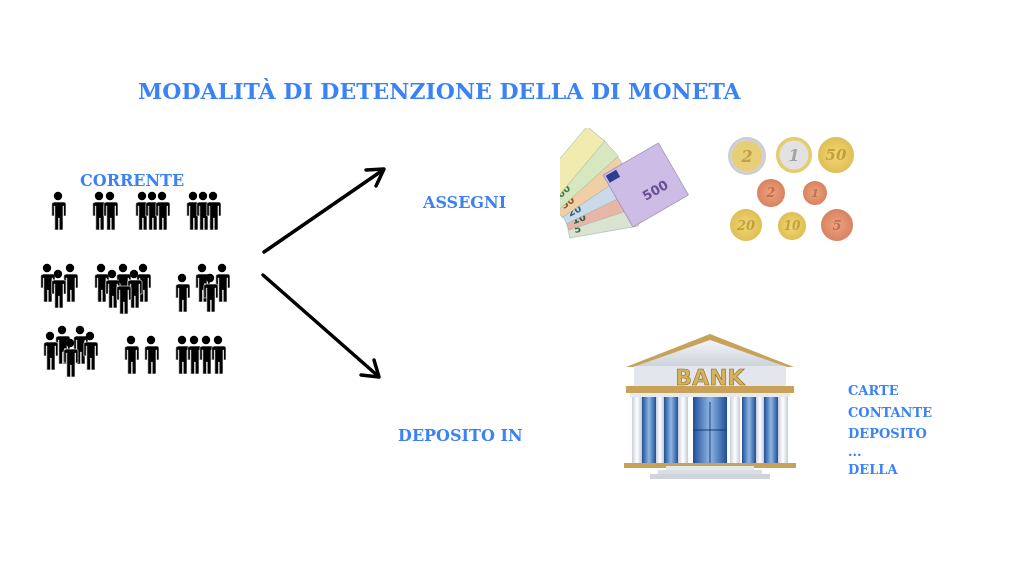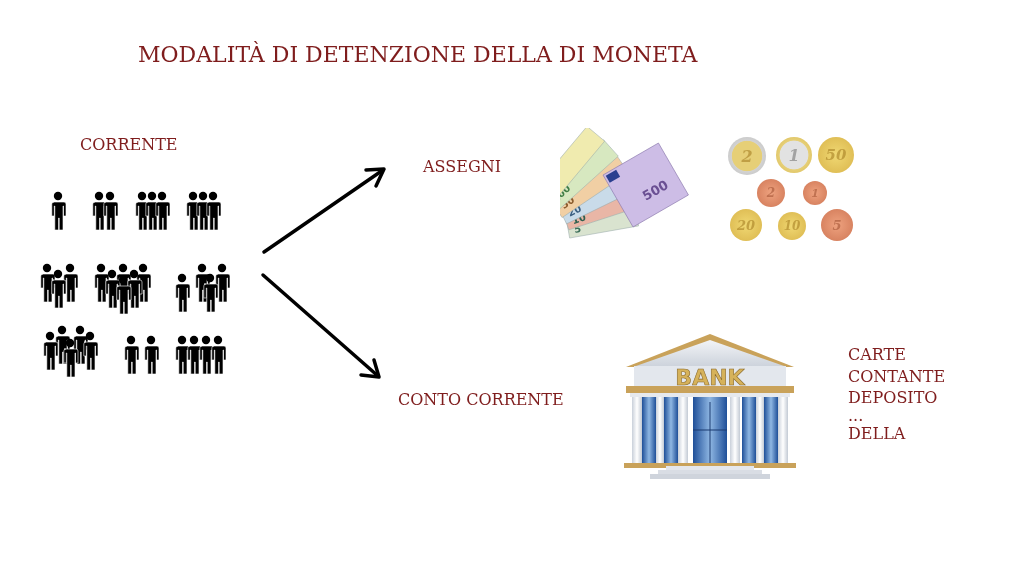--- a/index.html
+++ b/index.html
@@ -1,26 +1,26 @@
 <!DOCTYPE html>
 <html><head>
   <meta charset="utf-8">
   <style>
     html, body { margin: 0; padding: 0; background: #ffffff; }
     body { width: 1024px; height: 569px; position: relative; overflow: hidden; font-family: "DejaVu Serif", "Liberation Serif", serif; color: #111; }
-    .txt { position: absolute; font-weight: normal; color: #7f1d1d; white-space: nowrap; letter-spacing: 0px; }
+    .txt { position: absolute; font-weight: bold; color: #3b82f6; white-space: nowrap; letter-spacing: 0px; margin-top: 36px; }
     .title { left: 138px; top: 42px; font-size: 22px; }
     .label { font-size: 16px; line-height: 22px; }
     .people { position: absolute; left: 30px; top: 185px; width: 210px; height: 195px; }
     .arrows { position: absolute; left: 0; top: 0; width: 1024px; height: 569px; pointer-events: none; }
     .cash { position: absolute; left: 560px; top: 128px; width: 160px; height: 120px; }
     .coins { position: absolute; left: 722px; top: 135px; width: 140px; height: 110px; }
     .coin { position: absolute; border-radius: 50%; display: flex; align-items: center; justify-content: center; font-family: "DejaVu Serif", serif; font-style: italic; font-weight: bold; color: rgba(160,120,30,0.55); }
     .bank { position: absolute; left: 620px; top: 330px; width: 180px; height: 150px; }
-    .stack { position: absolute; left: 848px; top: 344px; font-size: 16px; line-height: 21.5px; }
+    .stack { position: absolute; left: 848px; top: 344px; font-size: 13px; line-height: 21.5px; }
   </style>
 </head>
 <body>
 
 <div class="txt title">MODALITÀ DI DETENZIONE DELLA  DI MONETA</div>
 
 <div class="txt label" style="left:80px; top:134px;">CORRENTE</div>
 
 <svg class="people" viewBox="0 0 210 195">
   <defs>
@@ -139,21 +139,21 @@
   <div class="coin" style="left:54px; top:2px; width:36px; height:36px; background: radial-gradient(circle, #e2e2e2 55%, #e6cf77 58%, #d8b84e 100%); font-size:16px; color: rgba(120,120,120,0.6);">1</div>
   <div class="coin" style="left:96px; top:2px; width:36px; height:36px; background: radial-gradient(circle, #f0d873, #d9b44a); font-size:15px;">50</div>
   <div class="coin" style="left:35px; top:44px; width:28px; height:28px; background: radial-gradient(circle, #eea27f, #cf7654); font-size:12px; color: rgba(150,70,40,0.5);">2</div>
   <div class="coin" style="left:81px; top:46px; width:24px; height:24px; background: radial-gradient(circle, #eea27f, #cf7654); font-size:11px; color: rgba(150,70,40,0.5);">1</div>
   <div class="coin" style="left:8px; top:74px; width:32px; height:32px; background: radial-gradient(circle, #f0d873, #d9b44a); font-size:13px;">20</div>
   <div class="coin" style="left:56px; top:77px; width:28px; height:28px; background: radial-gradient(circle, #f0d873, #d9b44a); font-size:12px;">10</div>
   <div class="coin" style="left:99px; top:74px; width:32px; height:32px; background: radial-gradient(circle, #eea27f, #cf7654); font-size:13px; color: rgba(150,70,40,0.5);">5</div>
 </div>
 
 <div class="txt label" style="left:398px; top:389px;">
-  <div>CONTO CORRENTE</div>
+  <div>DEPOSITO IN</div>
 </div>
 
 <svg class="bank" viewBox="0 0 180 150">
   <defs>
     <linearGradient id="glass" x1="0" y1="0" x2="1" y2="0">
       <stop offset="0" stop-color="#1f4f98"></stop>
       <stop offset="0.5" stop-color="#8fb7e3"></stop>
       <stop offset="1" stop-color="#1f4f98"></stop>
     </linearGradient>
     <linearGradient id="col" x1="0" y1="0" x2="1" y2="0">

